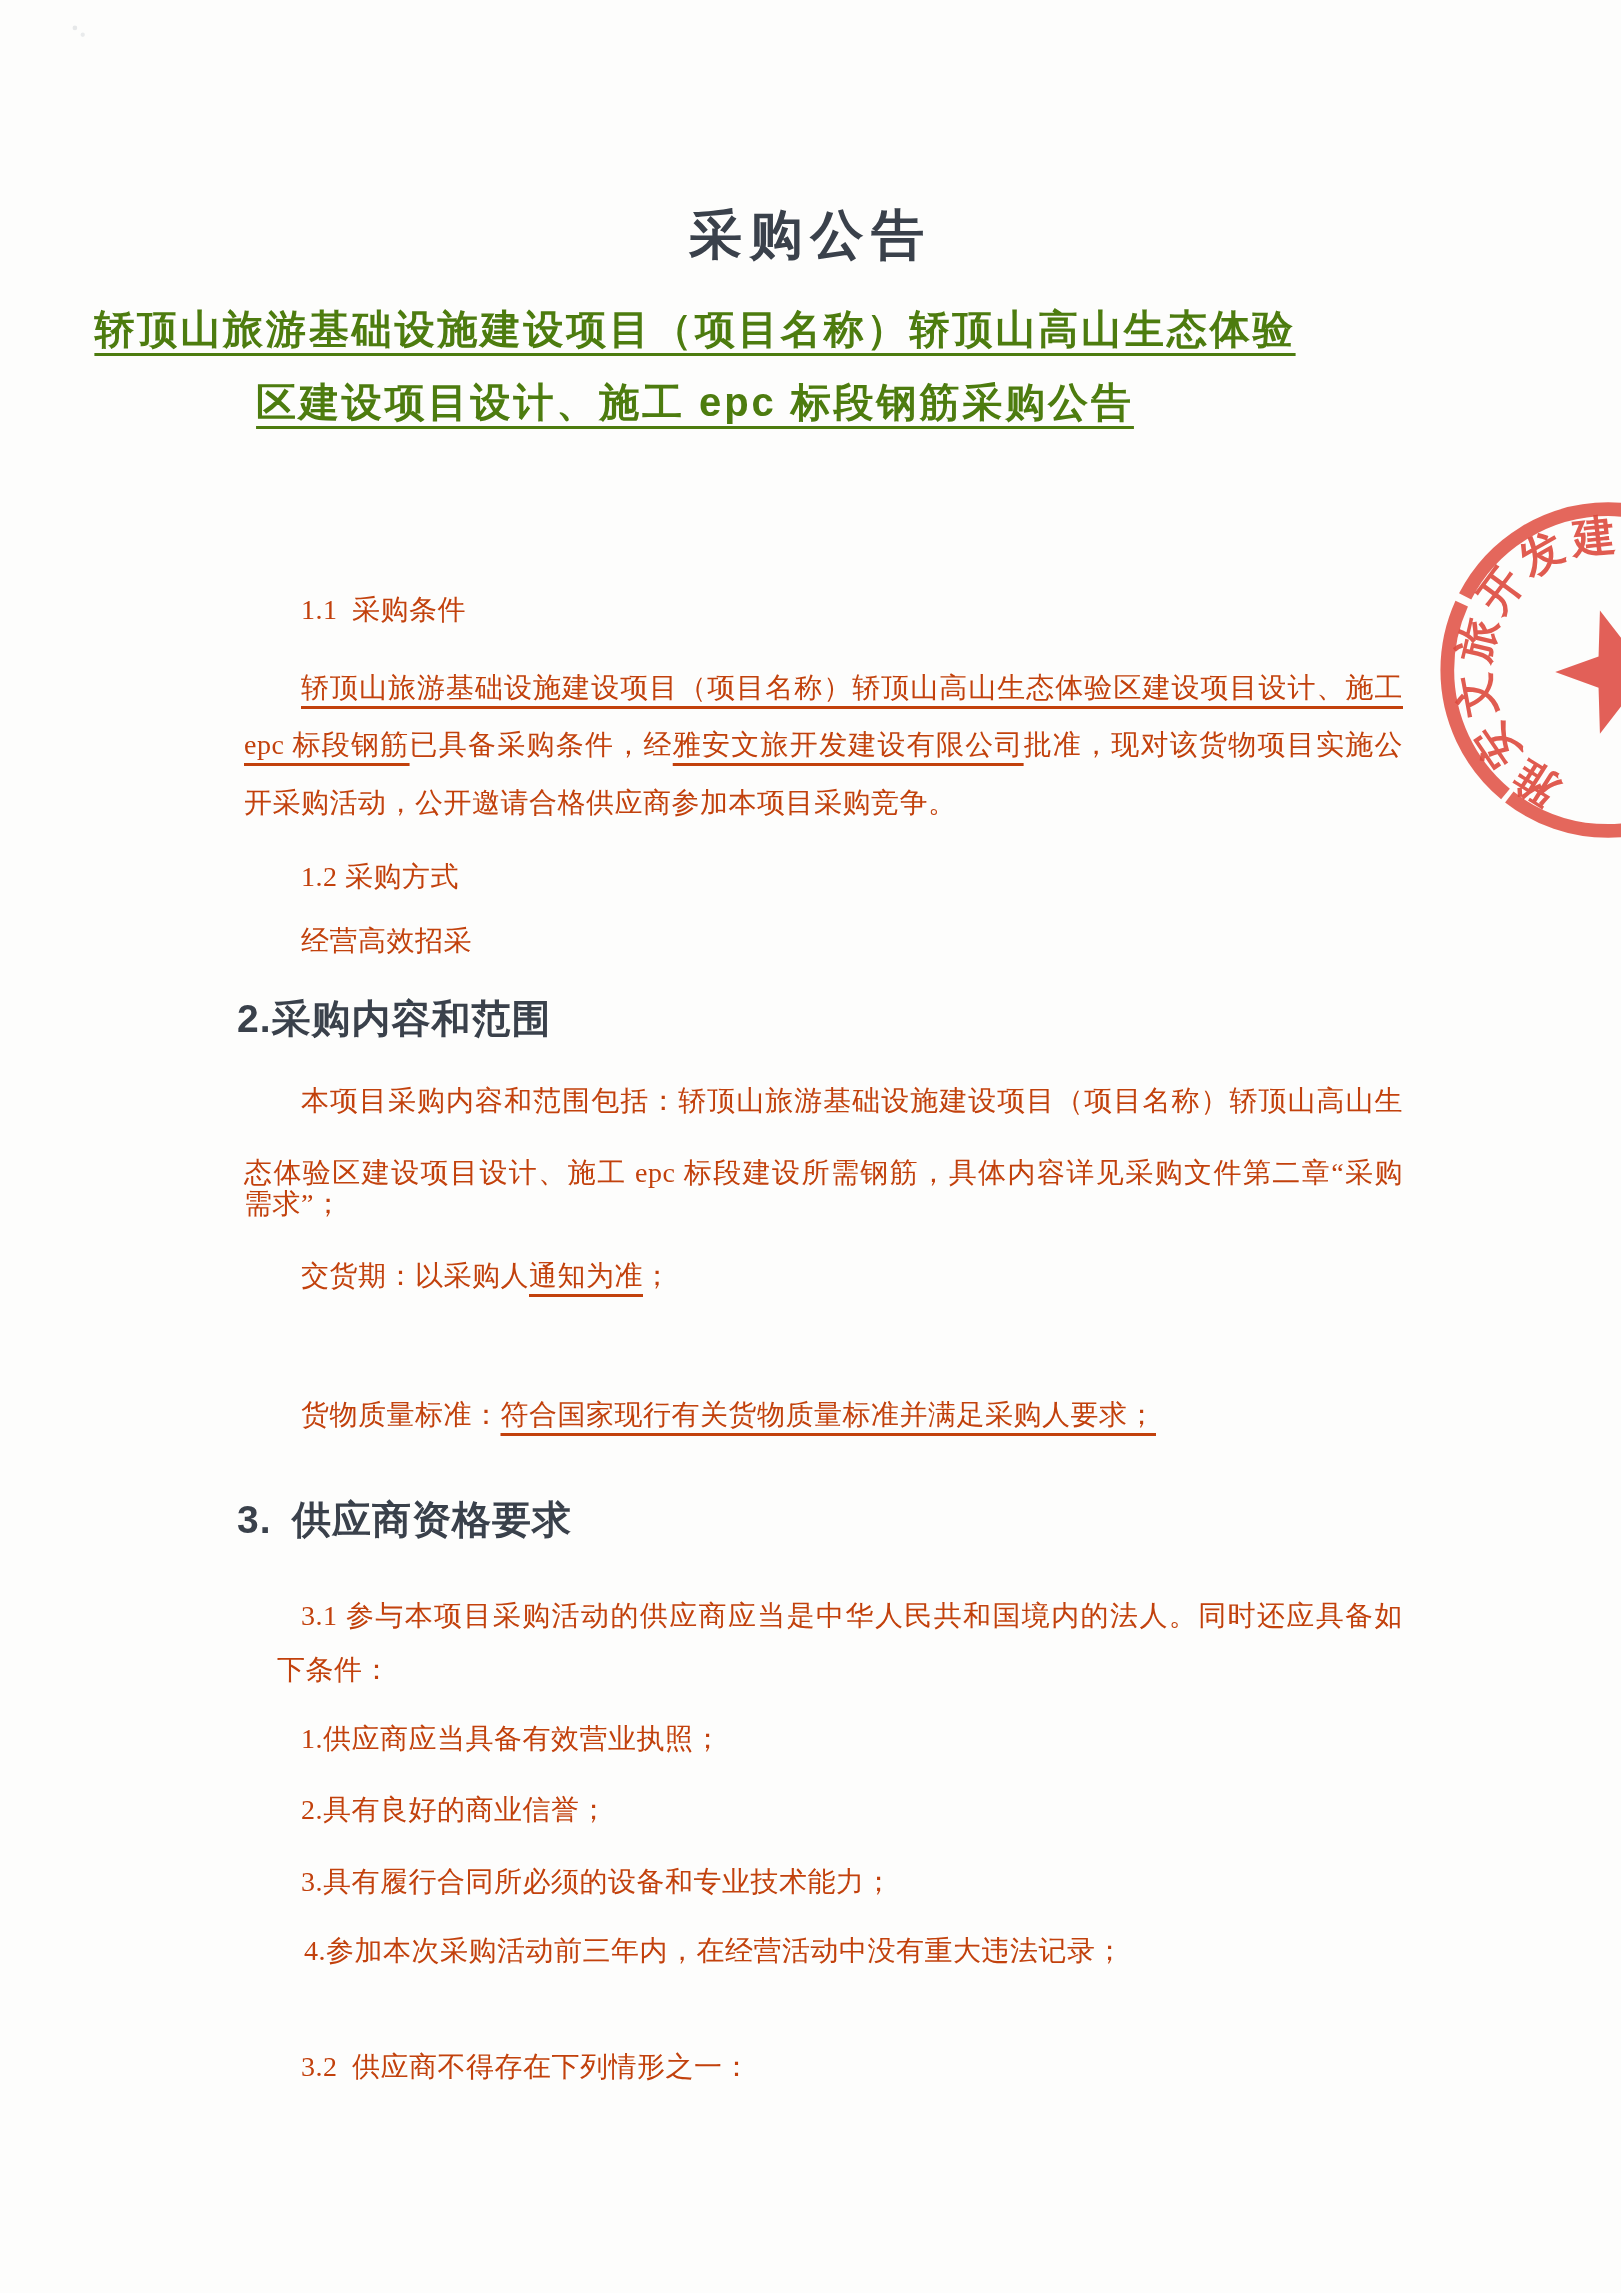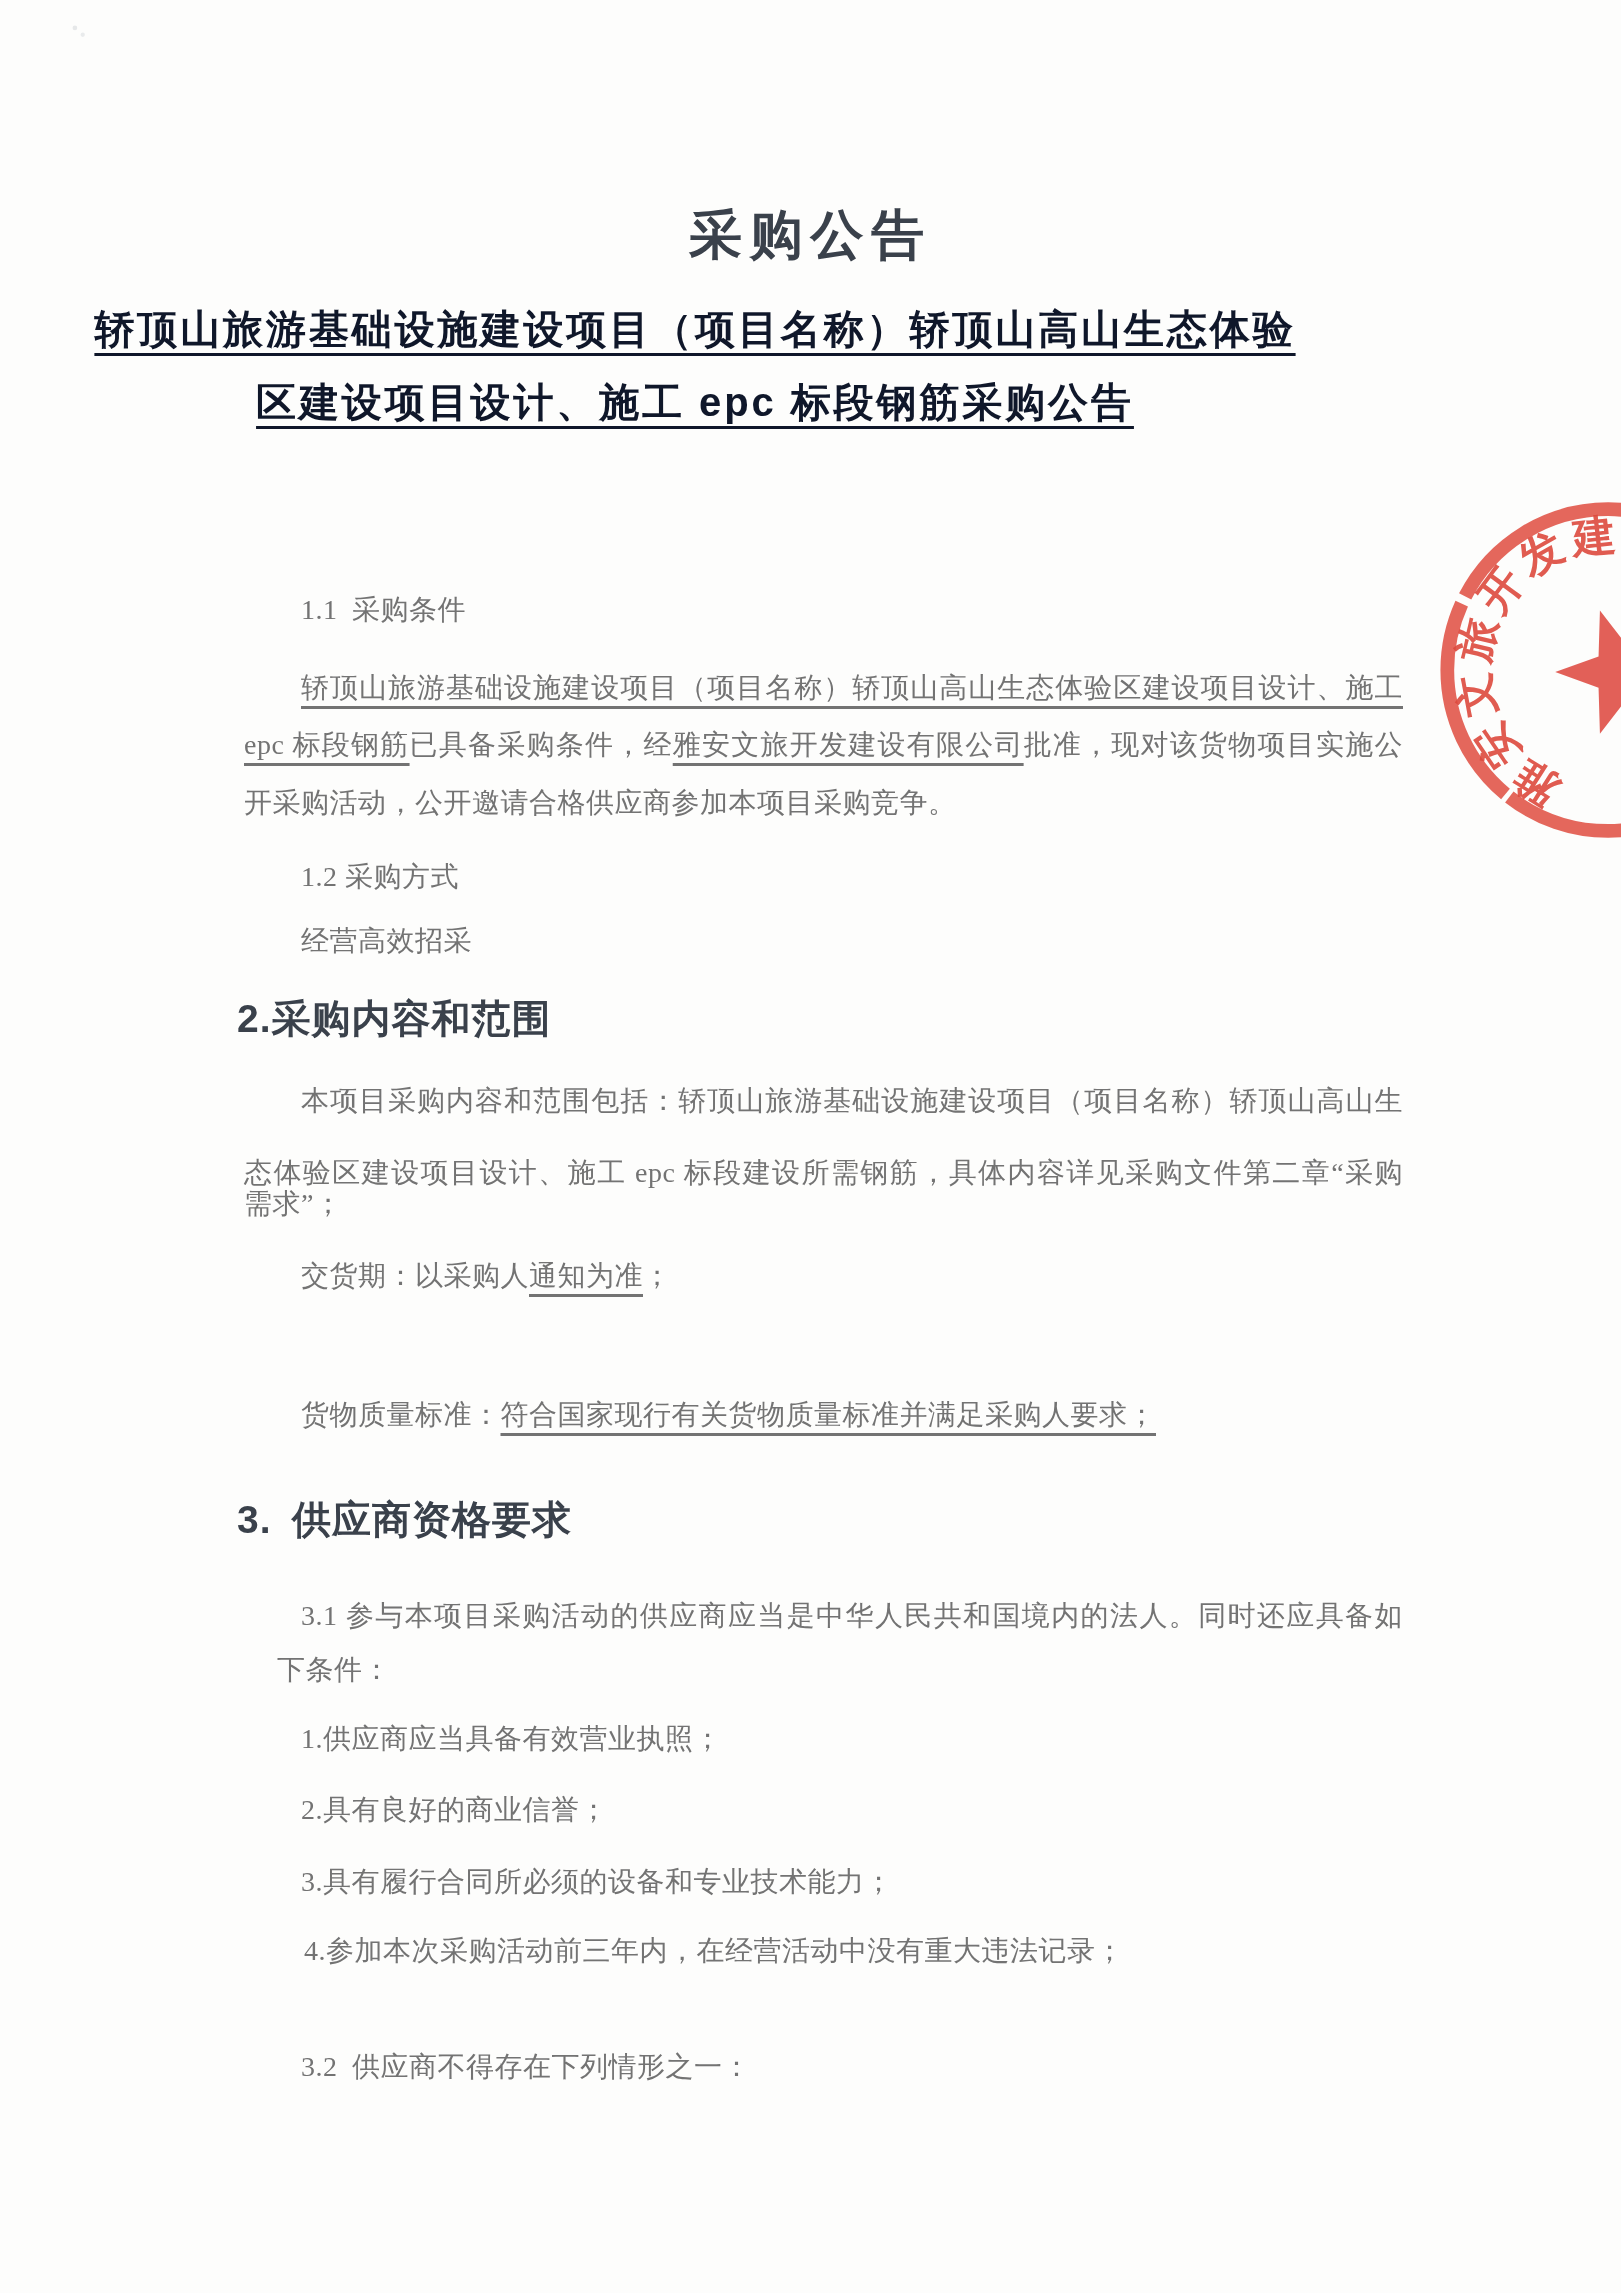--- a/index.html
+++ b/index.html
@@ -15,32 +15,32 @@
   .title{
     width:1621px;left:0;text-align:center;
     font-family:"Liberation Sans","DejaVu Sans",sans-serif;
     font-weight:700;font-size:53px;letter-spacing:7.8px;
     color:#3a414b;line-height:1.2;
   }
   .subtitle{
     width:1390px;left:0;text-align:center;
     font-family:"Liberation Sans","DejaVu Sans",sans-serif;
     font-weight:700;font-size:40px;letter-spacing:2.9px;
-    color:#0f172a;line-height:1.2;
+    color:#4d7c0f;line-height:1.2;
     text-decoration:underline;
     text-decoration-thickness:2.9px;
     text-underline-offset:9.8px;
   }
   .heading{
     font-family:"Liberation Sans","DejaVu Sans",sans-serif;
     font-weight:700;font-size:39px;letter-spacing:1px;
     color:#3a414b;line-height:1.25;
   }
   .body-line{
-    font-size:28px;color:#737373;letter-spacing:0.5px;
+    font-size:28px;color:#c2410c;letter-spacing:0.5px;
     line-height:1.25;
   }
   .jf{width:1159px;text-align:justify;text-align-last:justify;}
   .ind{text-indent:57px;}
   .x-h{left:237px;}
   .x-body{left:244px;}
   .x-sub{left:301px;}
   .x-cond{left:277px;}
   .x-req4{left:304px;}
   .seg.u{

